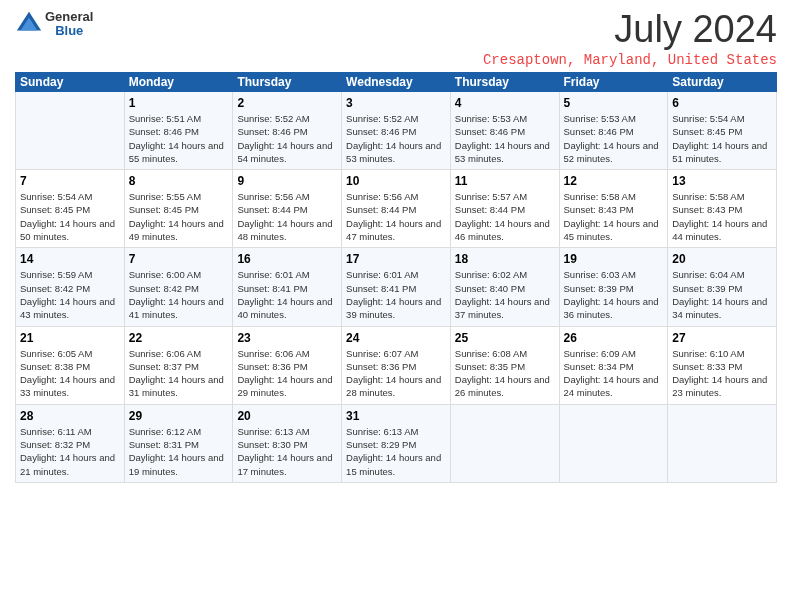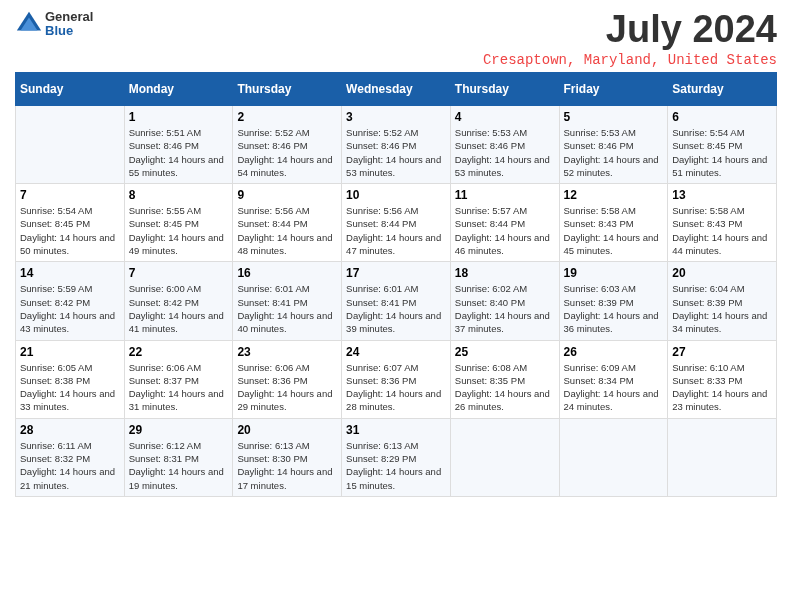--- a/index.html
+++ b/index.html
@@ -22,61 +22,62 @@
     }
     .logo {
       display: flex;
       align-items: center;
       gap: 2px;
     }
     .logo-text {
       display: flex;
       flex-direction: column;
       line-height: 1.1;
+      align-items: center;
     }
     .logo-general {
       font-size: 13px;
       font-weight: bold;
       color: #333;
     }
     .logo-blue {
       font-size: 13px;
       font-weight: bold;
       color: #1a5fa8;
     }
     .logo-icon {
       width: 28px;
       height: 28px;
     }
     .title-block {
       text-align: right;
     }
     .month-title {
       font-size: 38px;
-      font-weight: bold;
+      font-weight: normal;
       color: #333;
       line-height: 1;
     }
     .location-title {
       font-size: 14px;
       color: #ef4444;
       margin-top: 4px;
       font-family: Liberation Mono, monospace;
     }
     table {
       width: 100%;
       border-collapse: collapse;
       font-size: 10.5px;
     }
     thead tr th {
       background-color: #1a5fa8;
       color: #fff;
       font-weight: bold;
       font-size: 12px;
-      padding: 9px 4px;
+      padding: 2px 4px;
       text-align: left;
       border: 1px solid #1a5fa8;
     }
     tbody tr {
       border-bottom: 1px solid #ccc;
     }
     tbody tr:nth-child(odd) {
       background-color: #f5f8fc;
     }
     tbody tr:nth-child(even) {

